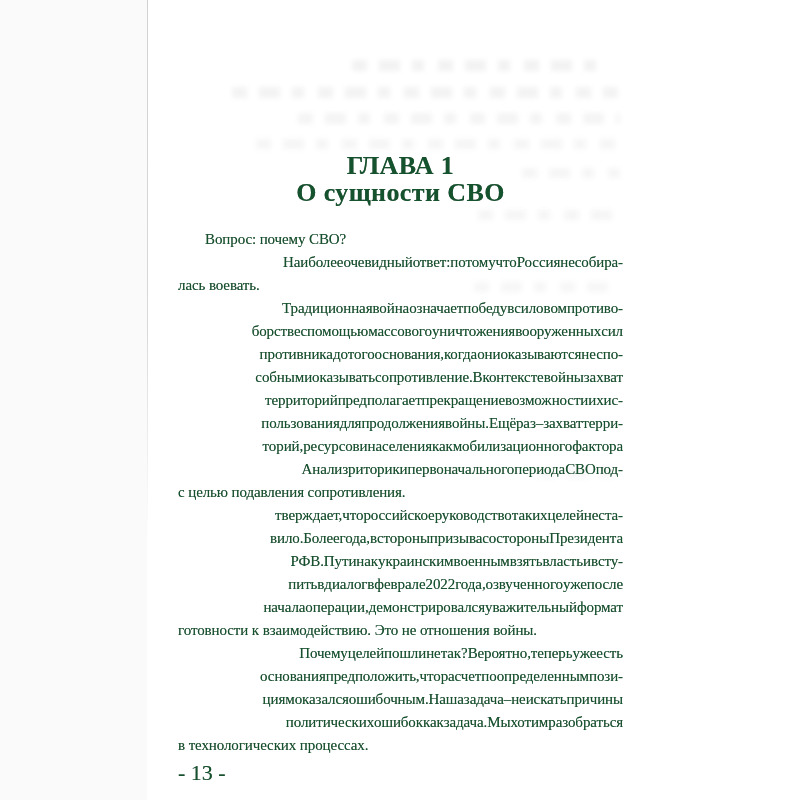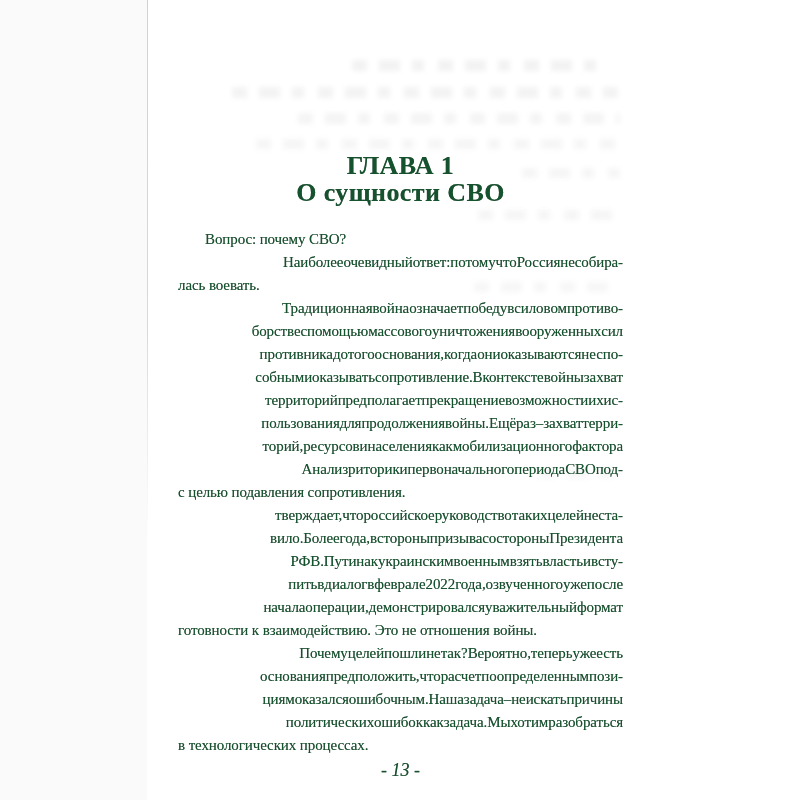--- a/index.html
+++ b/index.html
@@ -56,24 +56,22 @@
   }
   .line.just {
     display: flex;
     justify-content: flex-end;
   }
   .line.indent { padding-left: 27px; }
   .page-number {
     position: absolute;
     left: 178px; top: 760px;
     width: 445px;
-    text-align: center;
-    font-size: 18px;
+    font-size: 22px;
     text-shadow: 0 0 0.5px rgba(25,25,25,0.5);
-    font-style: italic;
   }
   
   .smudge {
     position: absolute;
     filter: blur(2.5px);
     opacity: 0.11;
     border-radius: 2px;
     background: repeating-linear-gradient(90deg,
       #8f8f8f 0 15px, transparent 15px 27px,
       #8f8f8f 27px 48px, transparent 48px 60px,

